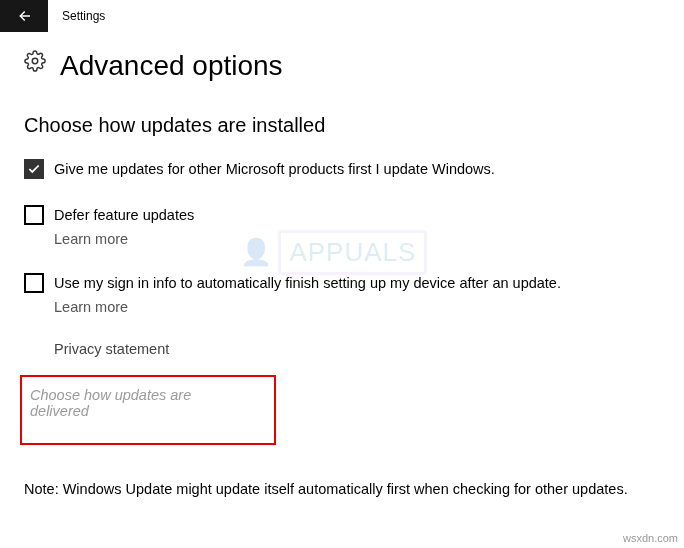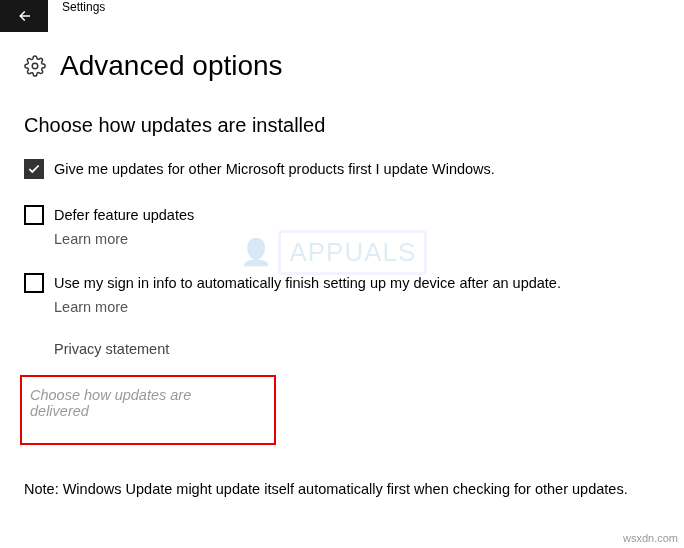--- a/index.html
+++ b/index.html
@@ -12,20 +12,21 @@
       font-size: 14px;
       color: #000;
       background: #fff;
       width: 684px;
       height: 548px;
       overflow: hidden;
       position: relative;
     }
     .titlebar {
       display: flex;
+      align-items: center;
       height: 32px;
     }
     .back-btn {
       width: 48px;
       height: 32px;
       background: #171717;
       color: #fff;
       display: flex;
       align-items: center;
       justify-content: center;
@@ -34,21 +35,21 @@
     .titlebar-label {
       margin-left: 14px;
       font-size: 12px;
       color: #000;
     }
     .content {
       padding: 18px 24px 0 24px;
     }
     .page-header {
       display: flex;
-      align-items: center;
+      align-items: flex-start;
       gap: 14px;
       margin-bottom: 32px;
     }
     .gear {
       width: 22px;
       height: 22px;
       color: #333;
     }
     .page-title {
       font-size: 28px;

